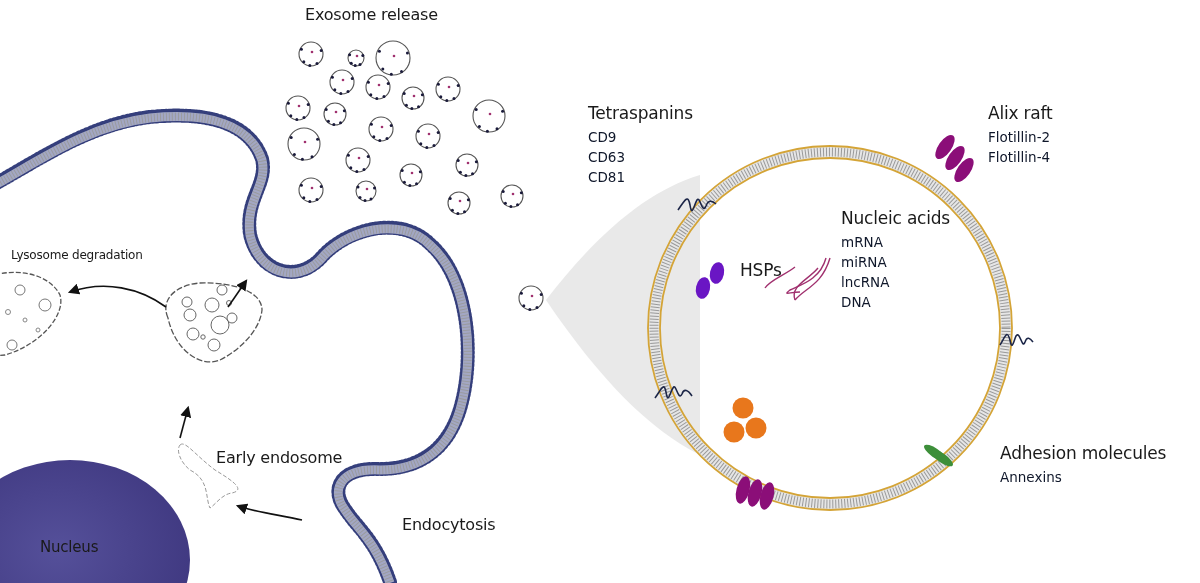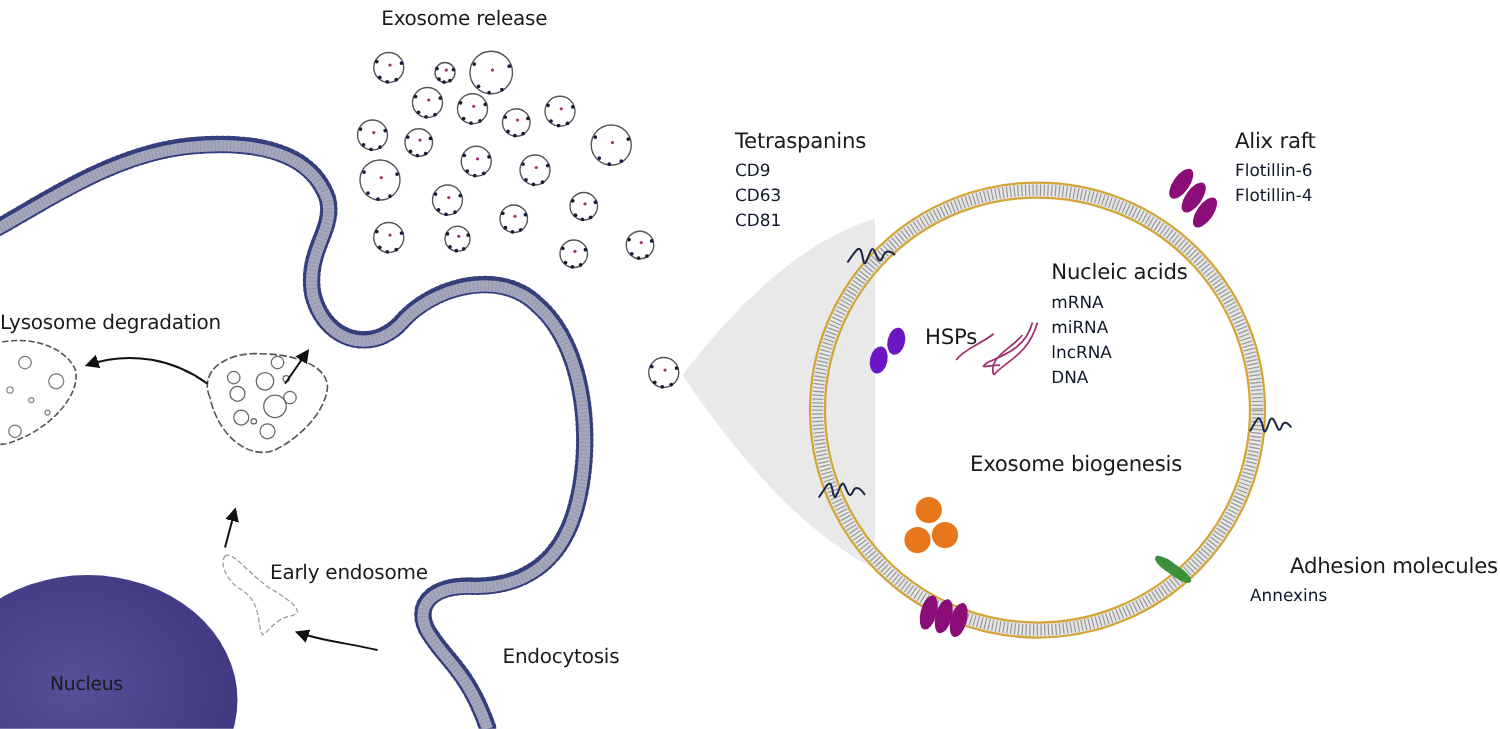--- a/index.html
+++ b/index.html
@@ -258,48 +258,47 @@
     </g>
     <g fill="none" stroke="#1c2648" stroke-width="1.6">
       <path d="M678,210 C686,198 688,195 690,205 C692,218 694,205 697,200 C700,195 702,215 706,206 C708,200 712,200 716,204"></path>
       <path d="M655,398 C662,388 664,382 666,392 C668,405 670,392 673,388 C676,382 678,402 682,394 C684,388 688,390 692,396"></path>
       <path d="M1000,345 C1006,335 1007,330 1010,340 C1012,352 1014,340 1016,336 C1020,330 1022,350 1025,342 C1027,336 1030,338 1033,342"></path>
     </g>
   </svg>
 
   
   <div class="lbl big" style="left:305px;top:5px;font-size:16px;">Exosome release</div>
-  <div class="lbl big" style="left:0;top:248px;font-size:16px;">Lysosome degradation</div>
+  <div class="lbl big" style="left:11px;top:248px;font-size:12px;">Lysosome degradation</div>
   <div class="lbl big" style="left:216px;top:448px;font-size:16px;">Early endosome</div>
   <div class="lbl big" style="left:402px;top:515px;font-size:16px;">Endocytosis</div>
   <div class="lbl big" style="left:40px;top:538px;font-size:15px;">Nucleus</div>
 
   
   <div class="lbl big" style="left:588px;top:103px;">Tetraspanins</div>
   <ul class="list" style="left:588px;top:127px;">
     <li>CD9</li>
     <li>CD63</li>
     <li>CD81</li>
   </ul>
 
   <div class="lbl big" style="left:988px;top:103px;">Alix raft</div>
   <ul class="list" style="left:988px;top:127px;">
-    <li>Flotillin-6</li>
+    <li>Flotillin-2</li>
     <li>Flotillin-4</li>
   </ul>
 
   <div class="lbl big" style="left:841px;top:208px;">Nucleic acids</div>
   <ul class="list" style="left:841px;top:232px;">
     <li>mRNA</li>
     <li>miRNA</li>
     <li>lncRNA</li>
     <li>DNA</li>
   </ul>
 
   <div class="lbl big" style="left:740px;top:260px;">HSPs</div>
 
-  <div class="lbl big" style="left:776px;top:362px;">Exosome biogenesis</div>
-
-  <div class="lbl big" style="left:1000px;top:443px;margin-left:32px;">Adhesion molecules</div>
+
+  <div class="lbl big" style="left:1000px;top:443px;">Adhesion molecules</div>
   <ul class="list" style="left:1000px;top:467px;">
     <li>Annexins</li>
   </ul>
 </div>
 
 </body></html>

